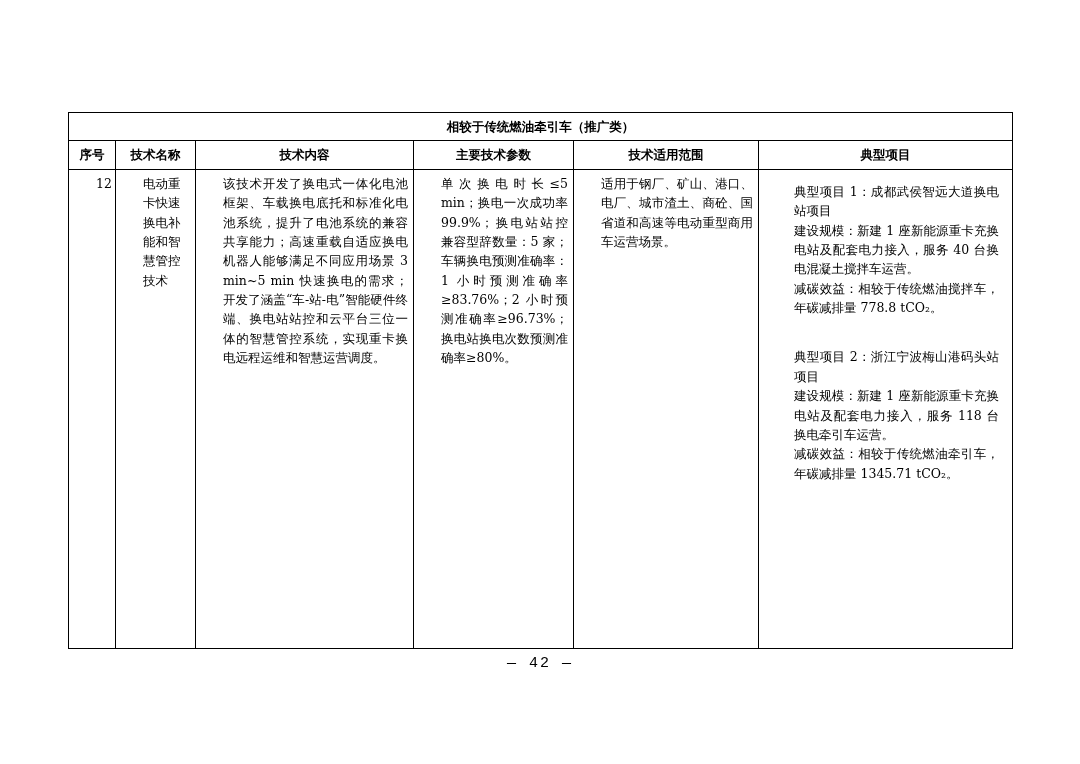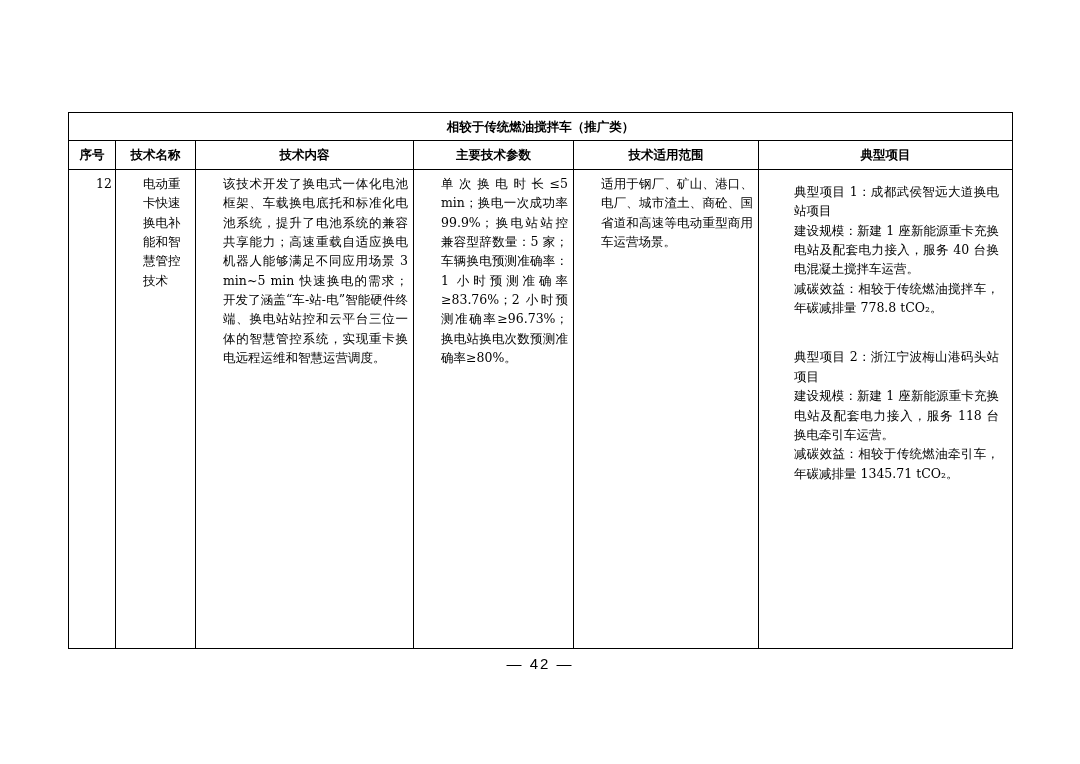--- a/index.html
+++ b/index.html
@@ -80,41 +80,41 @@
     height: 14px;
   }
   .footer {
     position: absolute;
     left: 0;
     top: 655px;
     width: 1080px;
     text-align: center;
     font-size: 15px;
     letter-spacing: 2px;
-    font-family: Liberation Sans, sans-serif;
+    font-family: Liberation Mono, monospace;
   }
   .row-main td { height: 470px; padding-left: 27px; }
 </style>
 </head>
 <body>
 
 <div class="page">
 
   <table class="doc-table">
     <colgroup>
       <col style="width:47px">
       <col style="width:80px">
       <col style="width:218px">
       <col style="width:160px">
       <col style="width:185px">
       <col style="width:254px">
     </colgroup>
     <tbody>
       <tr>
-        <td class="tbl-title" colspan="6">相较于传统燃油搅拌车（推广类）</td>
+        <td class="tbl-title" colspan="6">相较于传统燃油牵引车（推广类）</td>
       </tr>
       <tr>
         <td class="col-head">序号</td>
         <td class="col-head">技术名称</td>
         <td class="col-head">技术内容</td>
         <td class="col-head">主要技术参数</td>
         <td class="col-head">技术适用范围</td>
         <td class="col-head">典型项目</td>
       </tr>
       <tr class="row-main">

